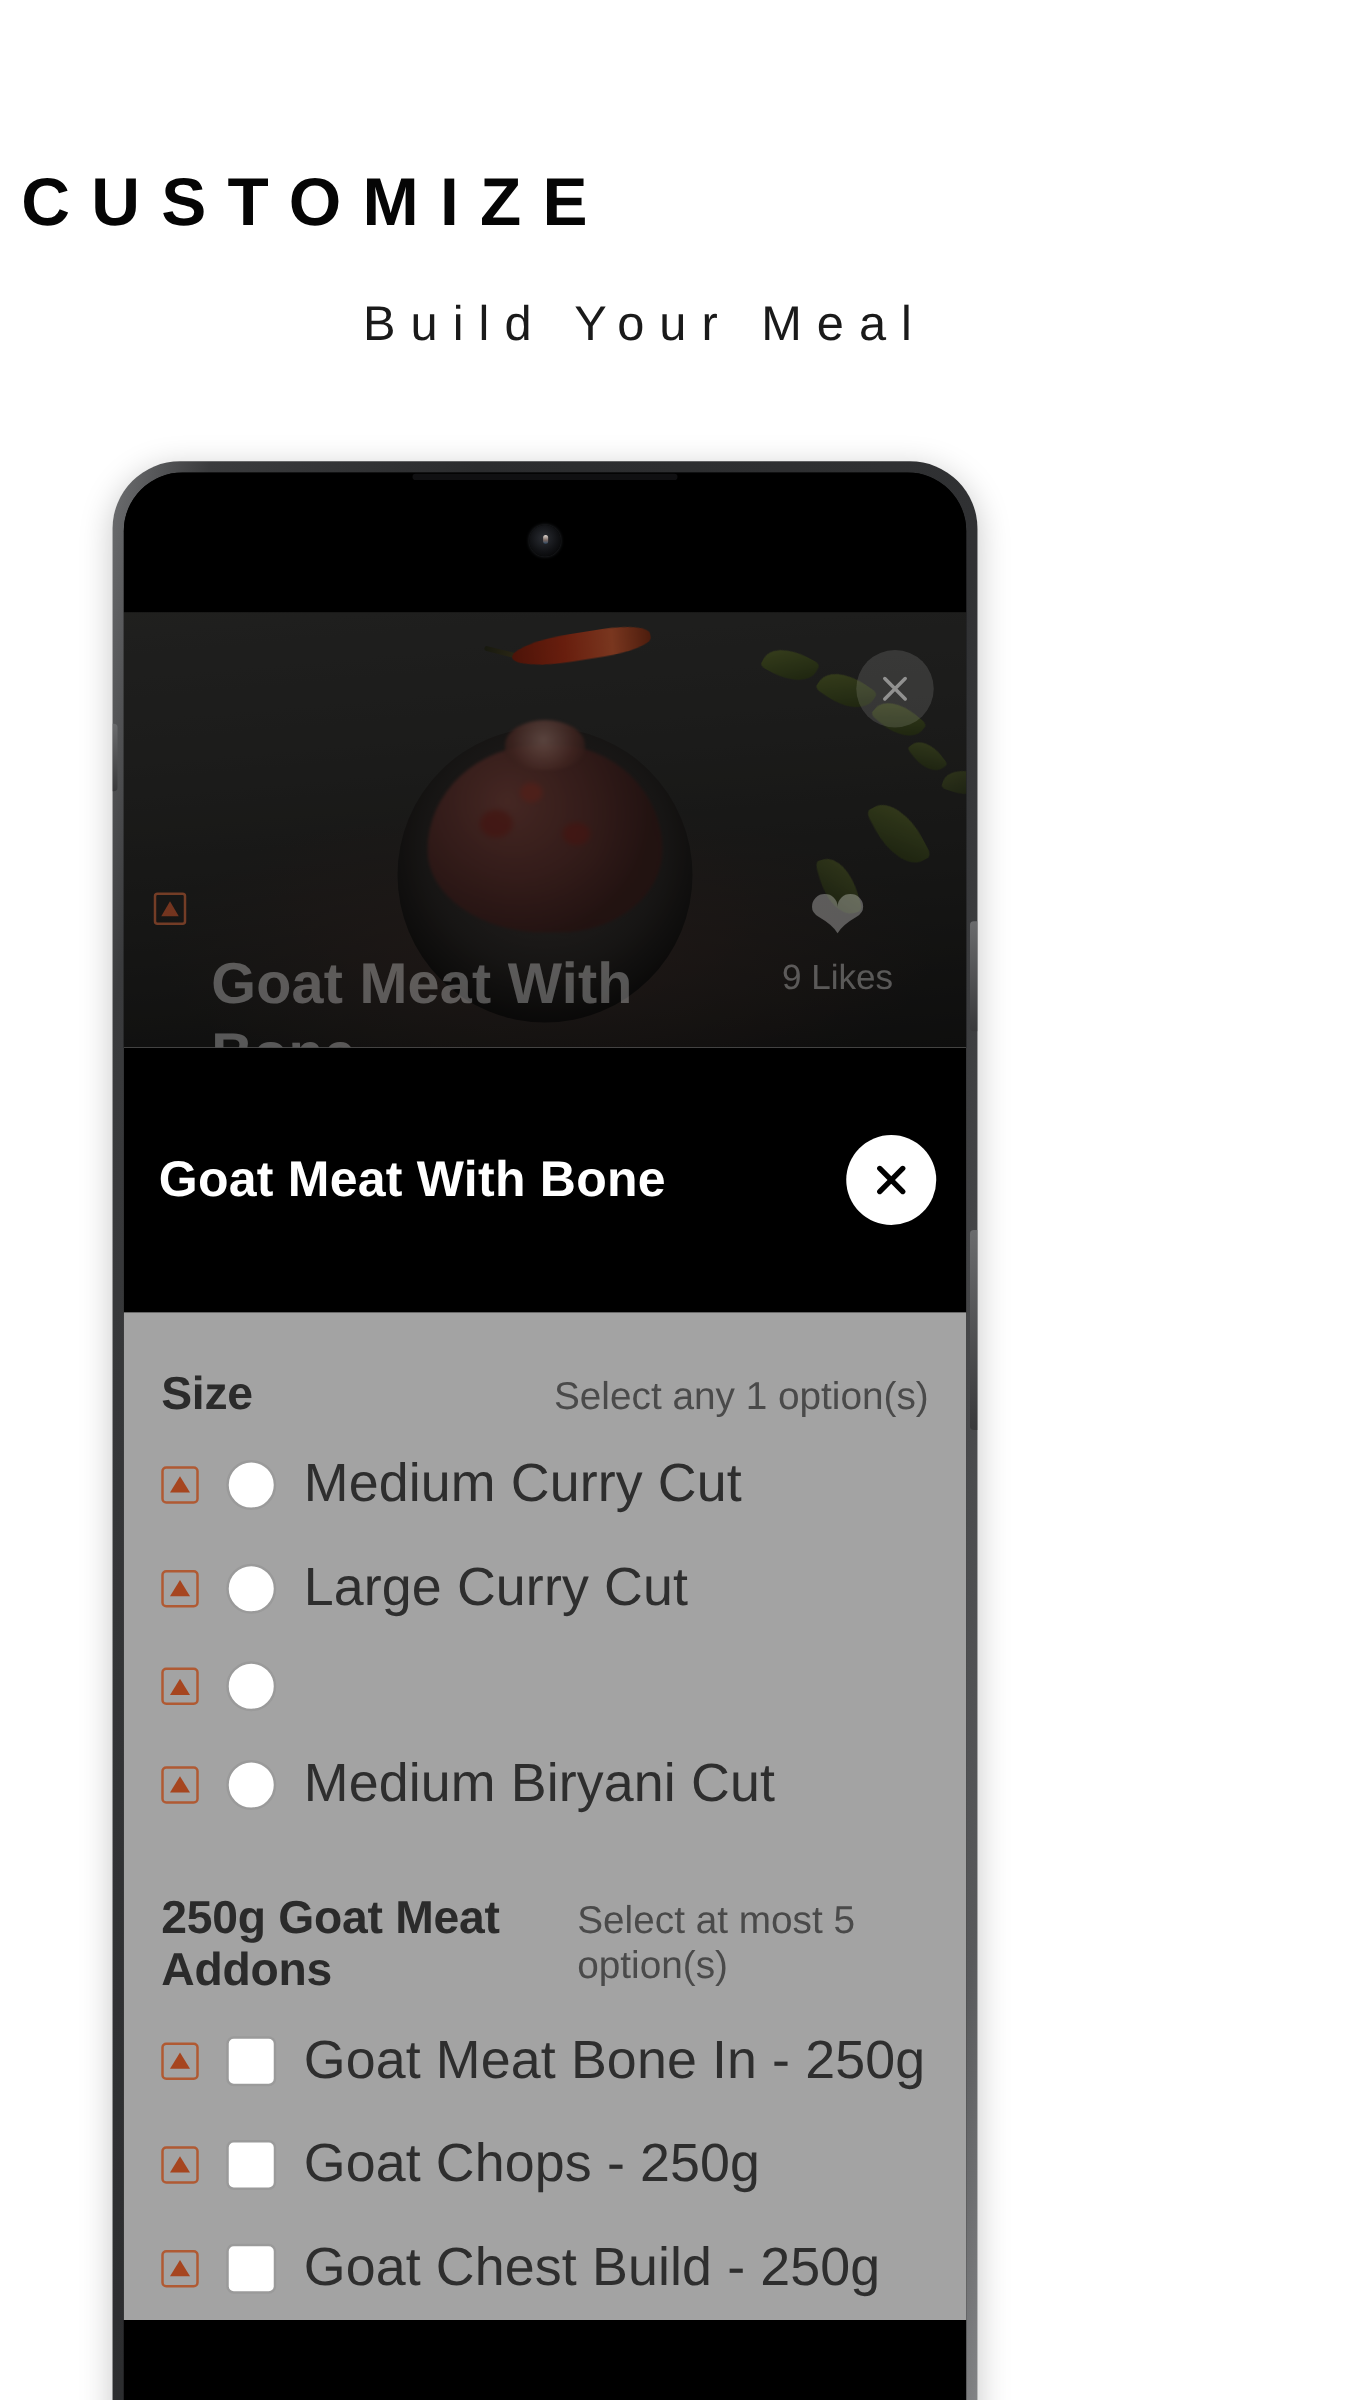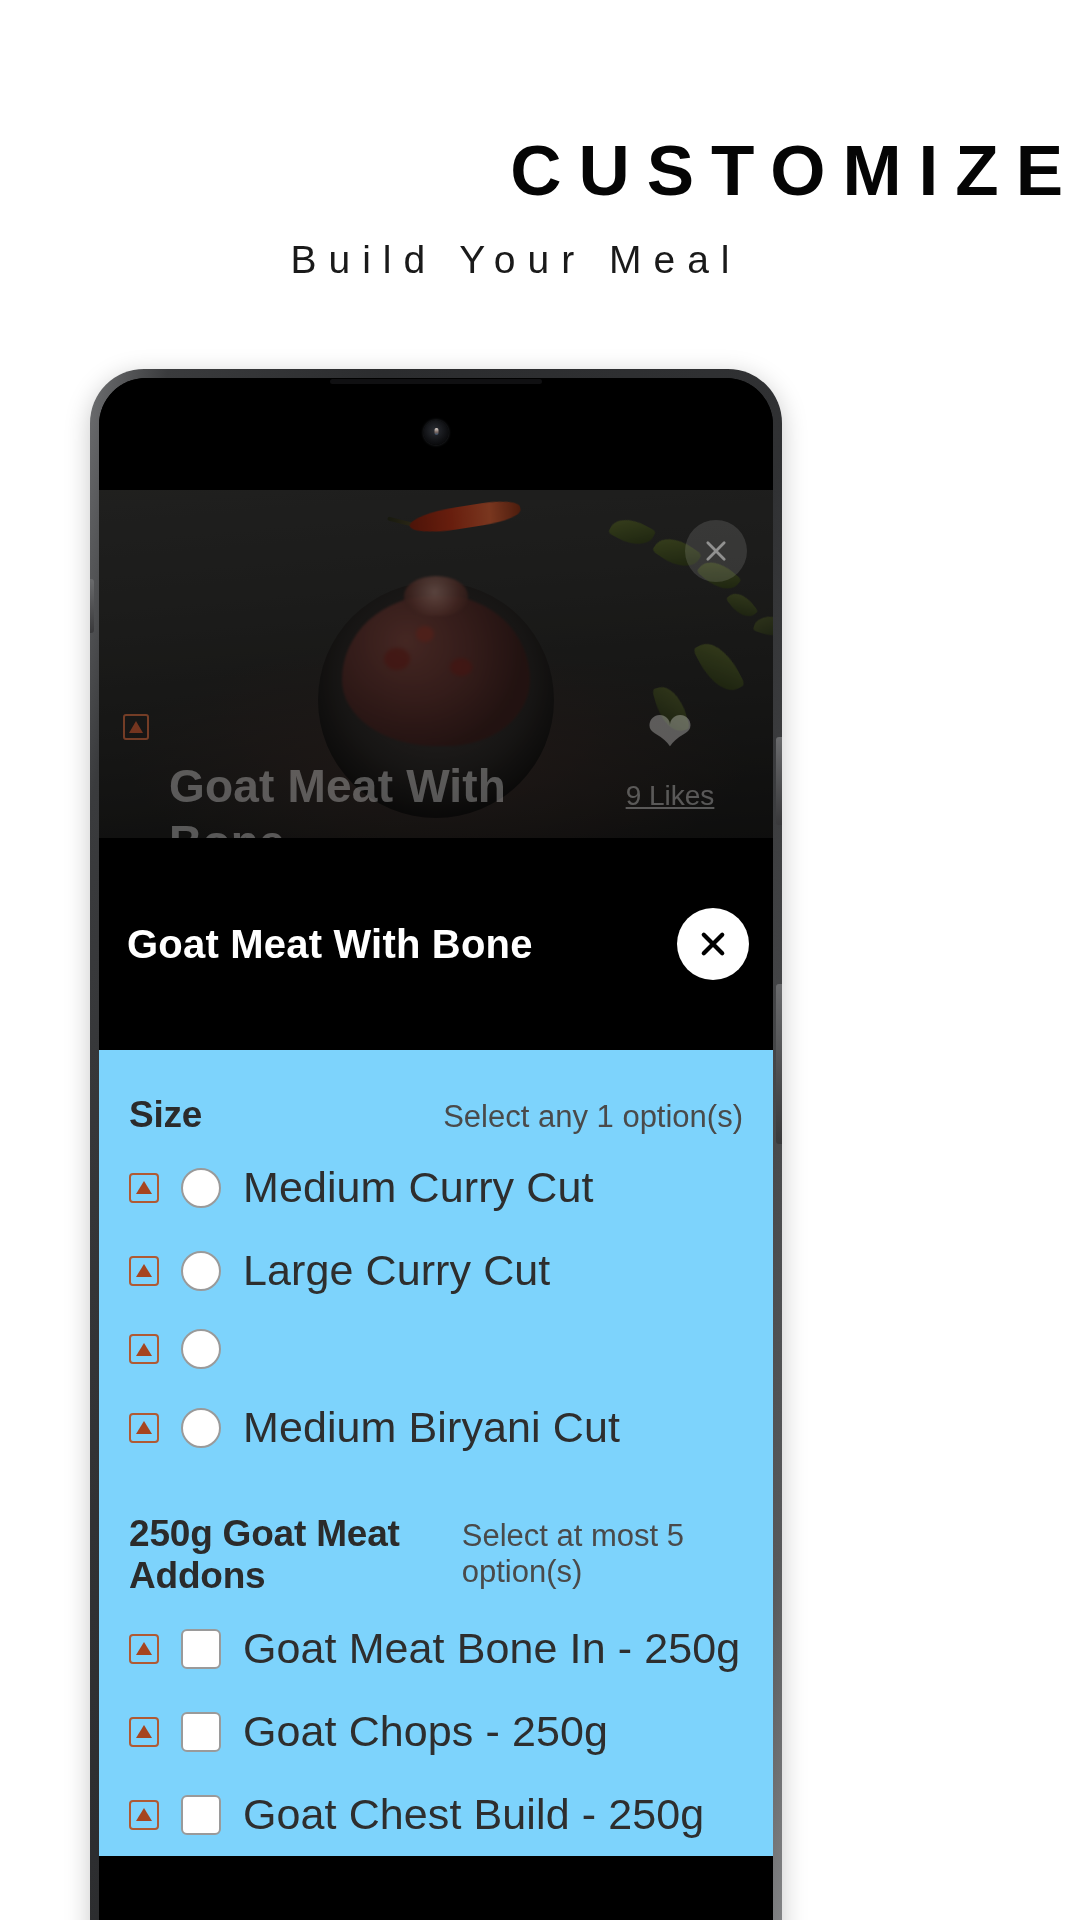--- a/index.html
+++ b/index.html
@@ -18,22 +18,22 @@
     height: 1920px;
     background: #ffffff;
   }
 
   
   .promo-title {
     position: absolute;
     top: 134px;
     left: 0;
     width: 1080px;
-    text-align: right;
-    font-size: 71px;
+    text-align: left;
+    font-size: 54px;
     font-weight: 700;
     letter-spacing: 17px;
     text-indent: 17px;
     color: #050505;
     font-family: "Liberation Sans", sans-serif;
     line-height: 1.05;
   }
 
   .promo-subtitle {
     position: absolute;
@@ -299,25 +299,24 @@
     top: 214px;
     width: 150px;
     text-align: center;
   }
   .hero-like .heart {
     font-size: 56px;
     line-height: 1;
     color: rgba(255,255,255,0.30);
   }
   .hero-like .likes-label {
-    margin-top: 20px;
+    margin-top: 6px;
     font-size: 28px;
     color: rgba(255,255,255,0.30);
     font-weight: 400;
-    text-decoration: underline;
   }
 
   
   .sheet {
     position: relative;
     width: 100%;
     background: #ffffff;
     z-index: 8;
   }
   .sheet-header {
@@ -341,21 +340,21 @@
     border-radius: 50%;
     background: #ffffff;
     display: flex;
     align-items: center;
     justify-content: center;
     flex: none;
   }
   .sheet-close svg { width: 34px; height: 34px; }
 
   .sheet-body {
-    background: #7dd3fc;
+    background: #a3a3a3;
     padding: 0 26px;
   }
 
   .group-head {
     display: flex;
     align-items: baseline;
     justify-content: space-between;
     padding: 44px 4px 10px 4px;
   }
   .group-title {

